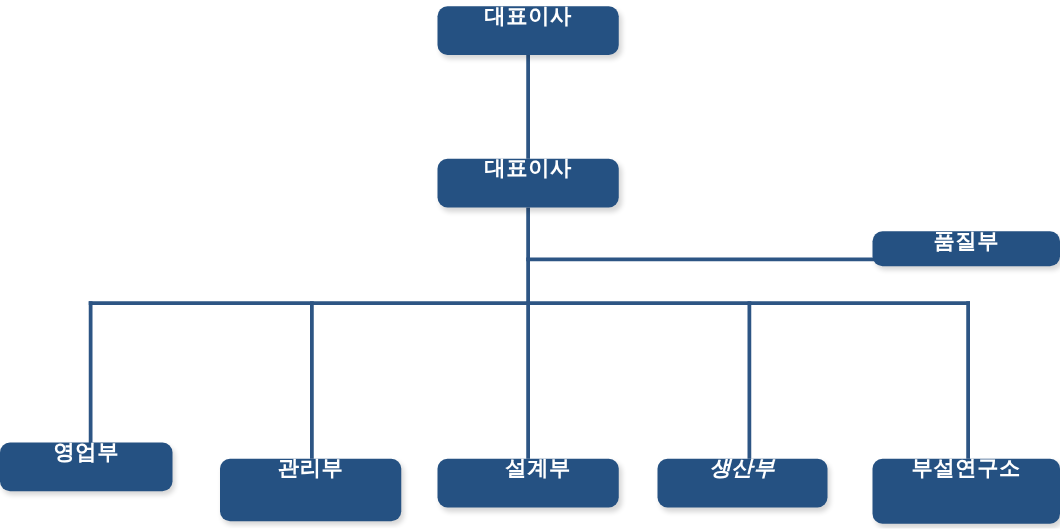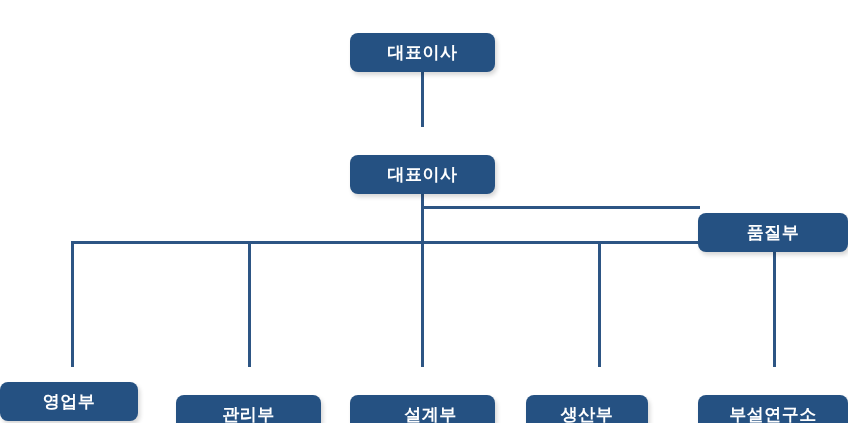--- a/index.html
+++ b/index.html
@@ -26,26 +26,24 @@
   .line-v { width: 3px; }
   .line-h { height: 3px; }
 
   
   .node {
     position: absolute;
     background: #255182;
     color: #ffffff;
     border-radius: 8px;
     display: flex;
-    align-items: center;
     justify-content: center;
     box-shadow: 2px 3px 4px rgba(0,0,0,0.16);
     box-sizing: border-box;
     z-index: 2;
-    margin-top: 28px;
   }
   .node-label {
     font-size: 17px;
     font-weight: bold;
     letter-spacing: 0.5px;
     line-height: 1;
     white-space: nowrap;
     color: #ffffff;
   }
 </style>
@@ -61,45 +59,45 @@
   <div class="line line-v" style="left:421px; top:44px; height:83px;"></div>
 
   <div class="node" style="left:350px; top:127px; width:145px; height:39px;">
     <span class="node-label">대표이사</span>
   </div>
 
   <div class="line line-v" style="left:421px; top:166px; height:78px;"></div>
 
   <div class="line line-h" style="left:421px; top:206px; width:279px;"></div>
 
-  <div class="node" style="left:698px; top:185px; width:150px; height:39px;">
+  <div class="node" style="left:698px; top:185px; width:150px; height:28px;">
     <span class="node-label">품질부</span>
   </div>
 
   <div class="line line-h" style="left:71px; top:241px; width:705px;"></div>
 
   <div class="line line-v" style="left:71px; top:241px; height:126px;"></div>
   <div class="line line-v" style="left:248px; top:241px; height:126px;"></div>
   <div class="line line-v" style="left:421px; top:241px; height:126px;"></div>
   <div class="line line-v" style="left:598px; top:241px; height:126px;"></div>
   <div class="line line-v" style="left:773px; top:241px; height:126px;"></div>
 
   <div class="node" style="left:0px; top:354px; width:138px; height:39px;">
     <span class="node-label">영업부</span>
   </div>
 
-  <div class="node" style="left:176px; top:367px; width:145px; height:39px;">
+  <div class="node" style="left:176px; top:367px; width:145px; height:50px;">
     <span class="node-label">관리부</span>
   </div>
 
   <div class="node" style="left:350px; top:367px; width:145px; height:39px;padding-left:16px;">
     <span class="node-label">설계부</span>
   </div>
 
-  <div class="node" style="left:526px; top:367px; width:122px; height:39px;">
+  <div class="node" style="left:526px; top:367px; width:136px; height:39px;font-style:italic;">
     <span class="node-label">생산부</span>
   </div>
 
-  <div class="node" style="left:698px; top:367px; width:150px; height:39px;">
+  <div class="node" style="left:698px; top:367px; width:150px; height:52px;">
     <span class="node-label">부설연구소</span>
   </div>
 
 </div>
 
 </body></html>

